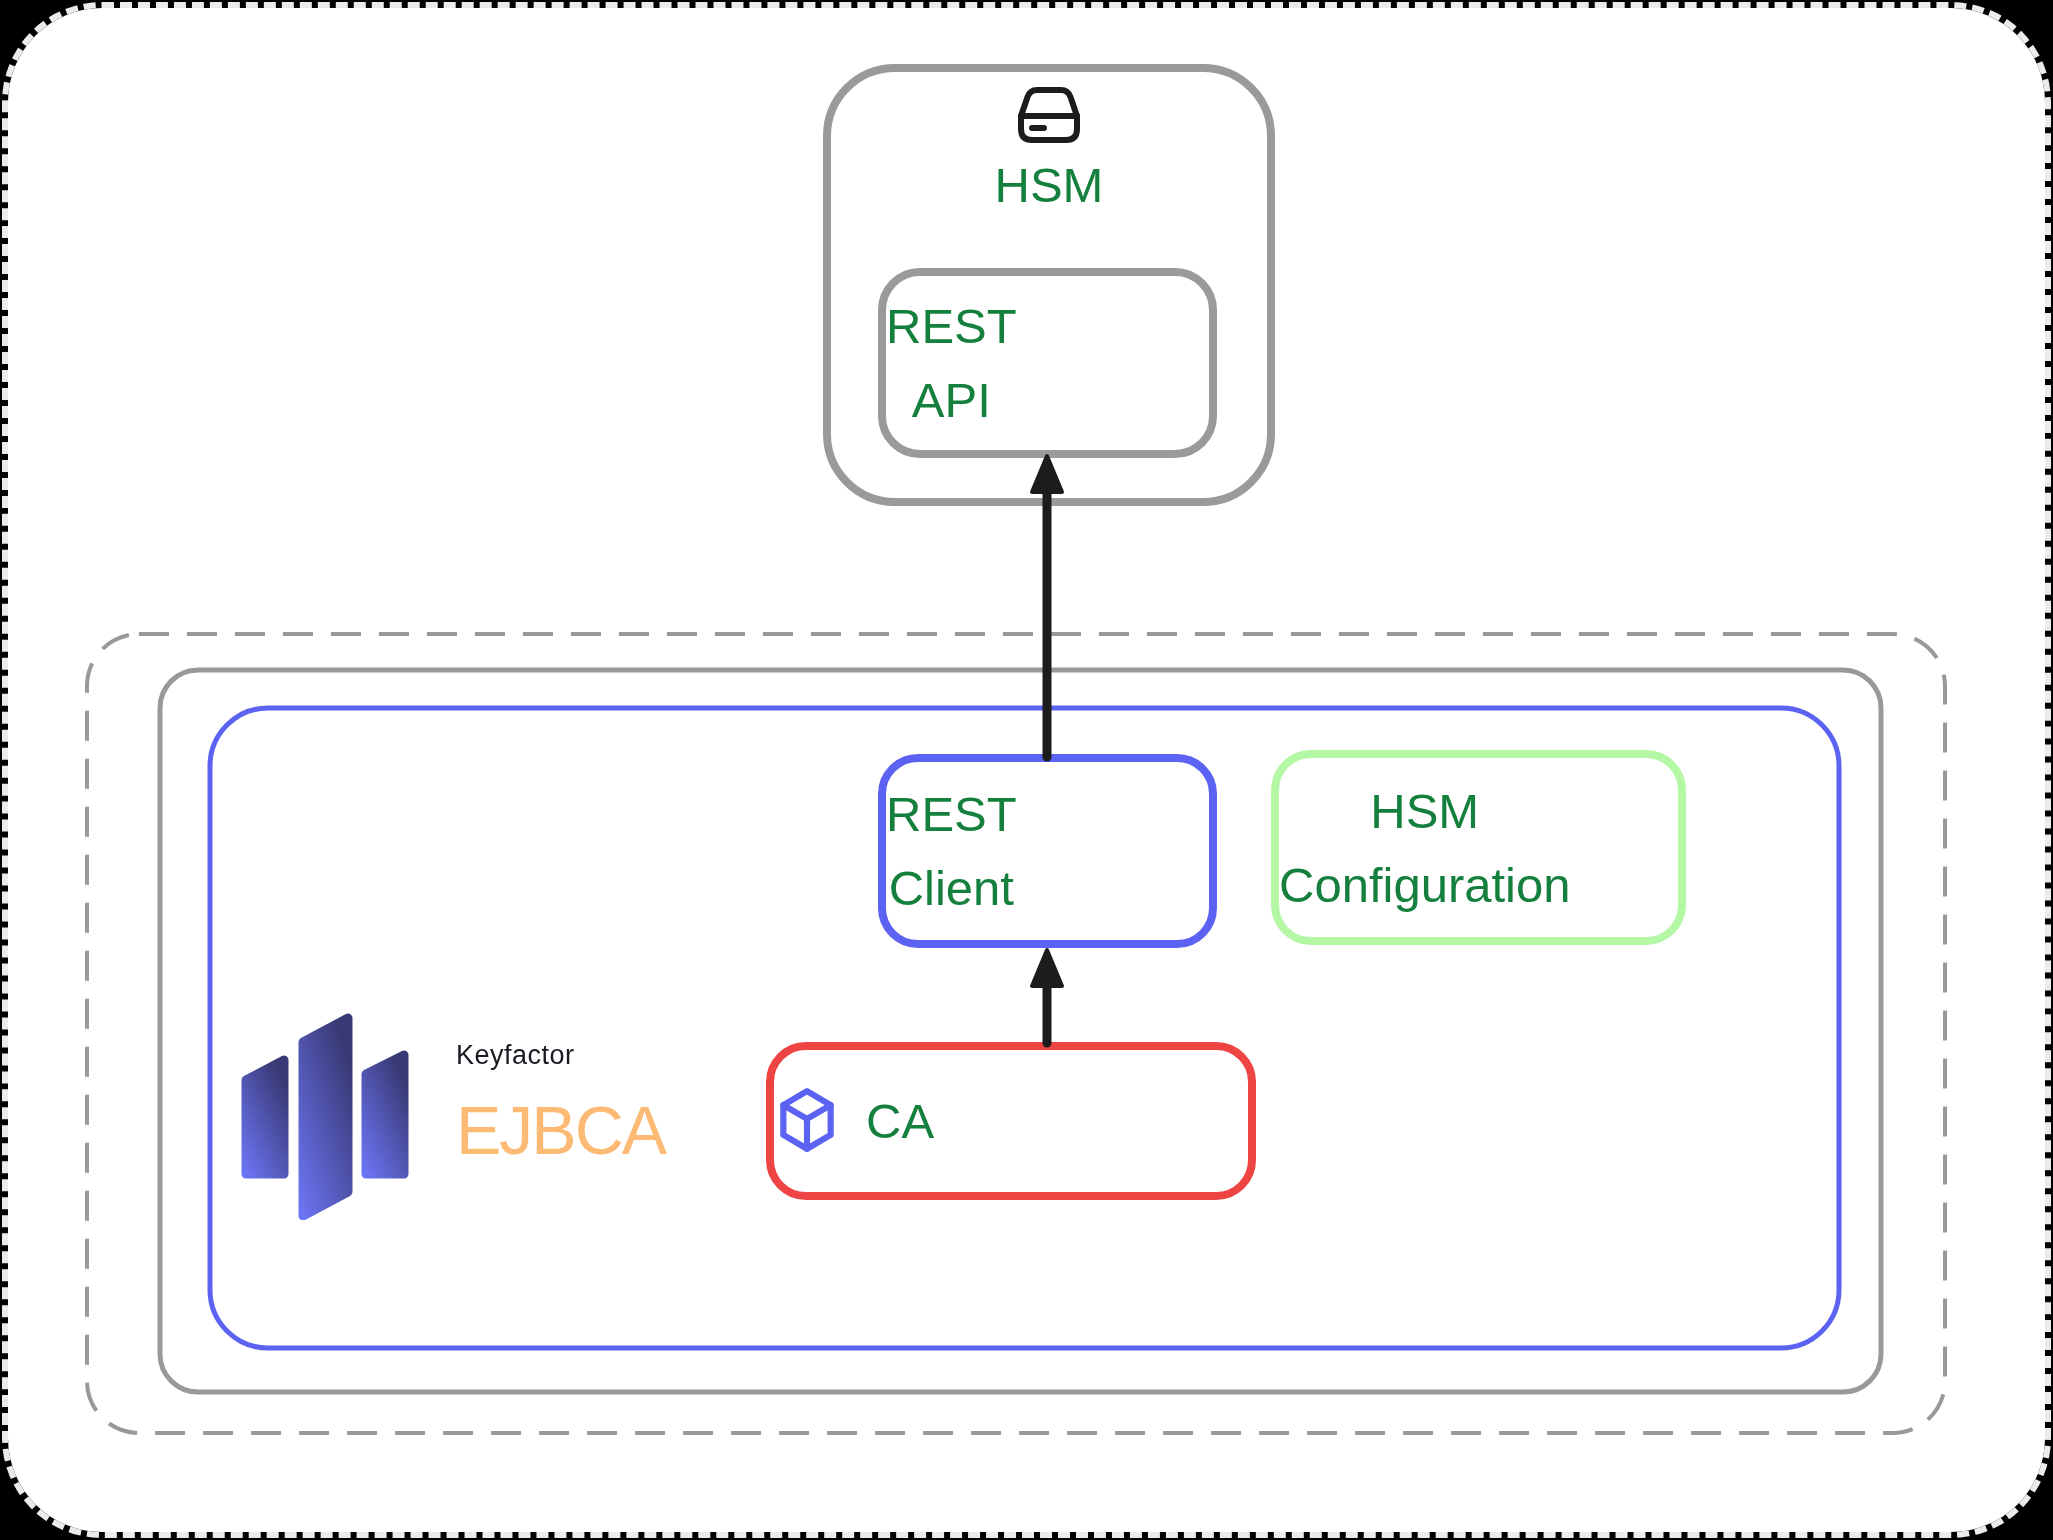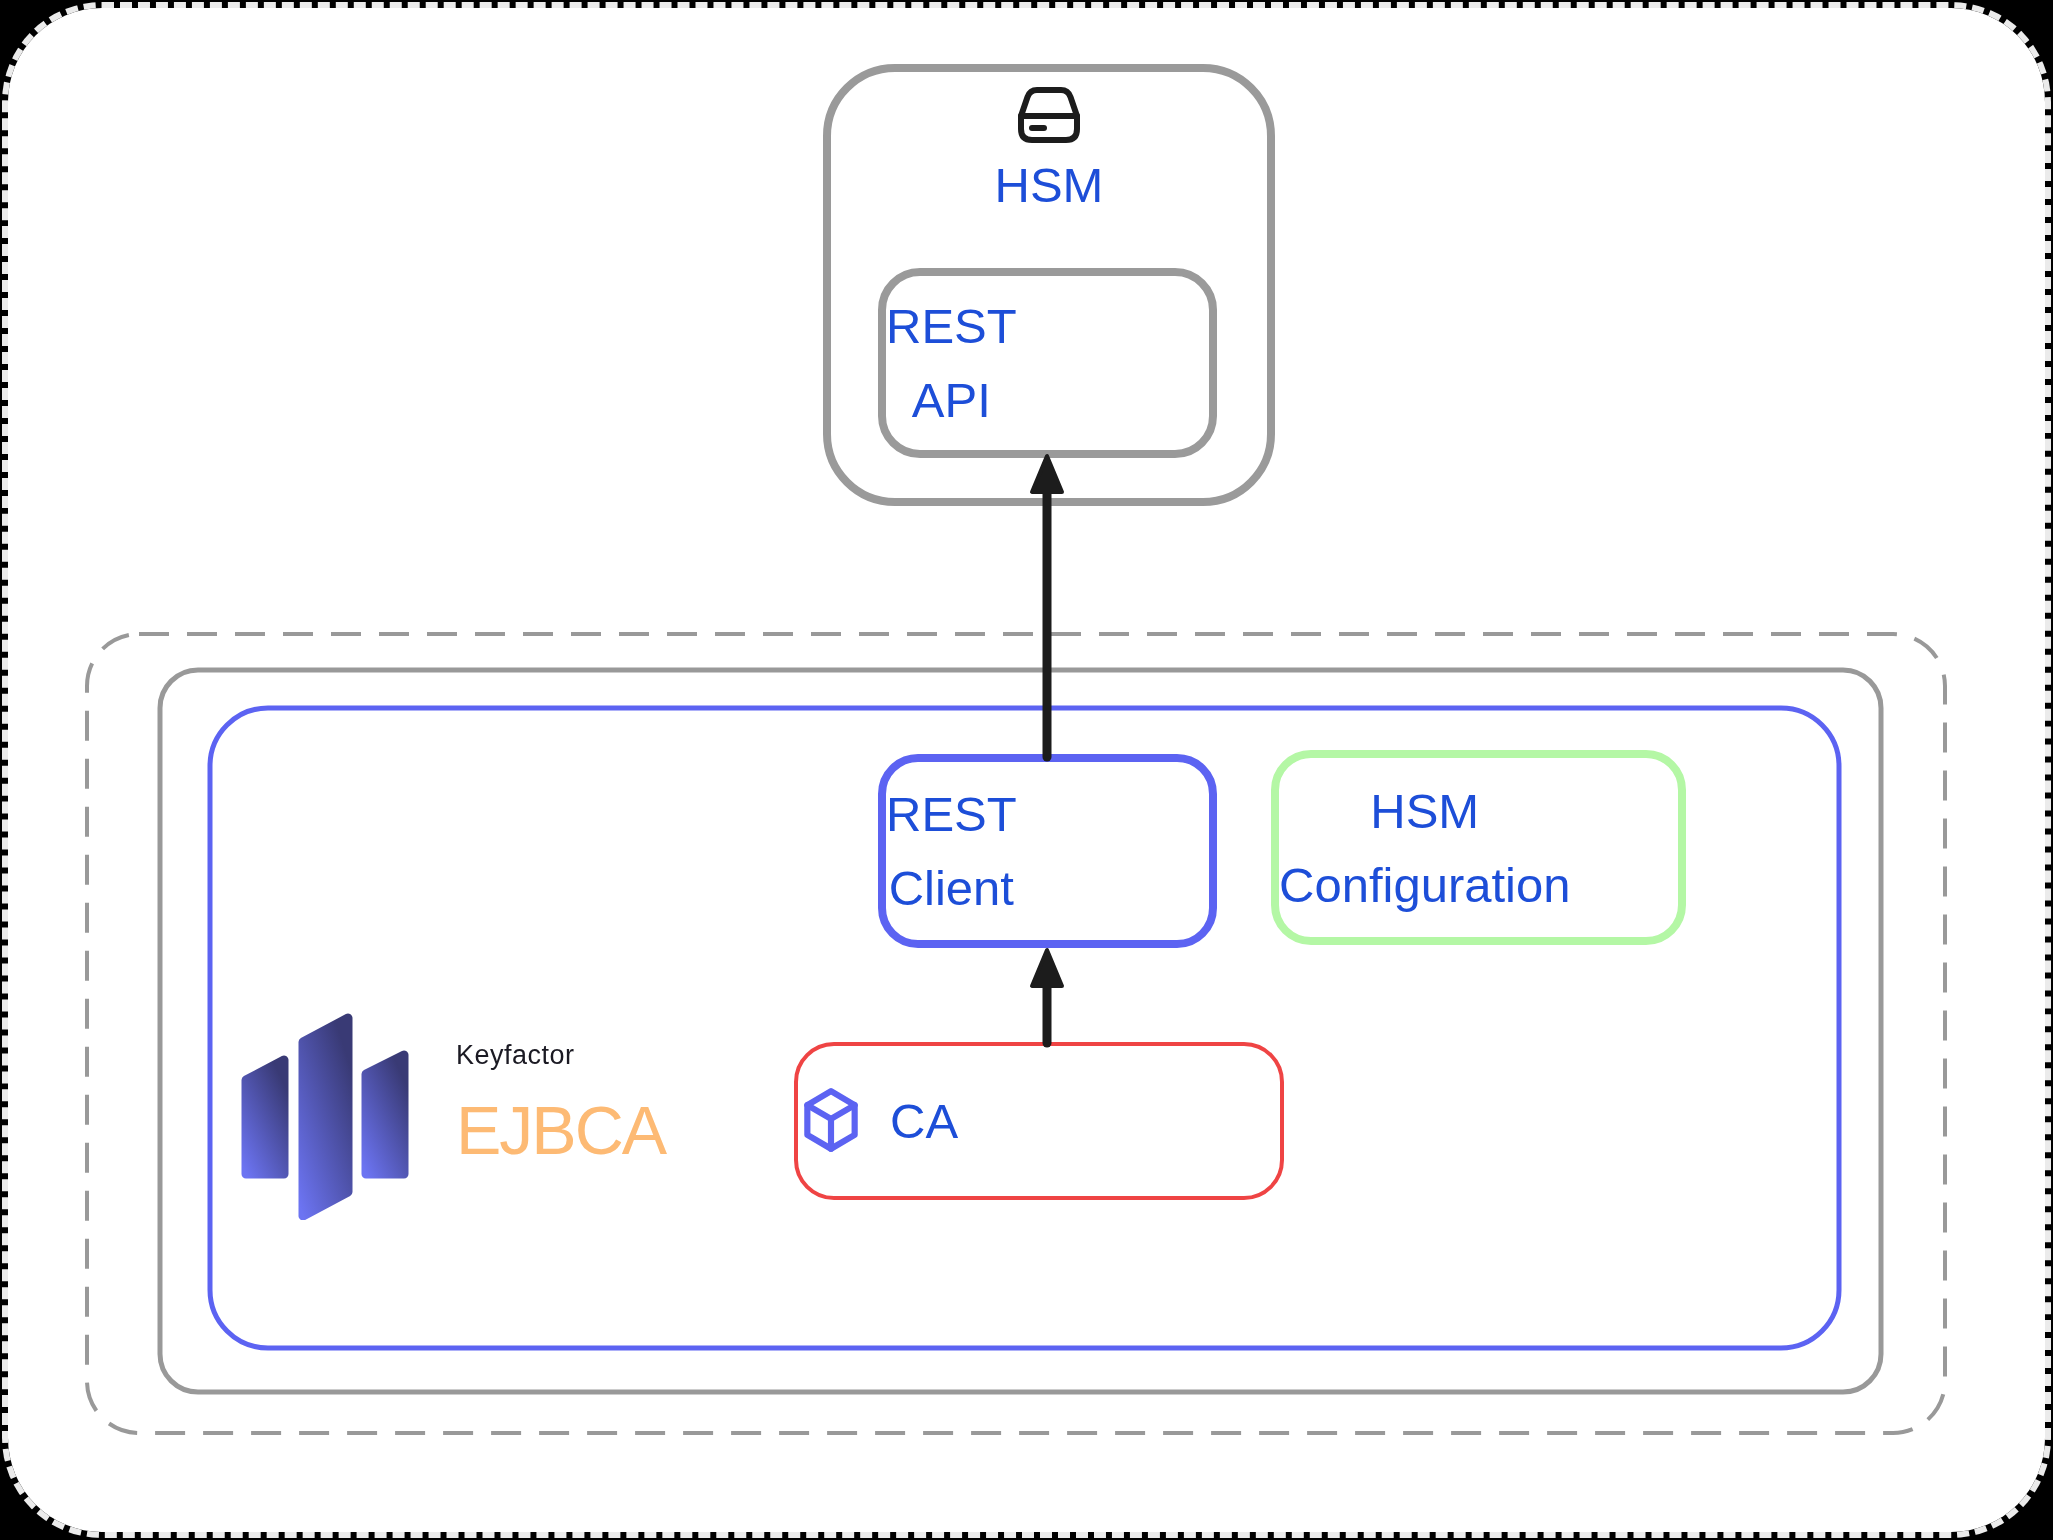--- a/index.html
+++ b/index.html
@@ -35,21 +35,21 @@
     position: absolute;
     box-sizing: border-box;
     background: #fff;
     display: flex;
     align-items: center;
     justify-content: flex-start;
   }
   .box .label {
     white-space: pre-line;
     text-align: center;
-    color: #1d4ed8;
+    color: #15803d;
     font-size: 49px;
     line-height: 74px;
   }
 
   .hsm-node {
     left: 823px; top: 64px;
     width: 452px; height: 442px;
     border: 8px solid #9a9a9a;
     border-radius: 72px;
     flex-direction: column;
@@ -73,23 +73,23 @@
   }
 
   .hsm-config-node {
     left: 1271px; top: 750px;
     width: 415px; height: 195px;
     border: 8px solid #b4f7a5;
     border-radius: 40px;
   }
 
   .ca-node {
-    left: 794px; top: 1042px;
+    left: 766px; top: 1042px;
     width: 490px; height: 158px;
-    border: 4px solid #ef4444;
+    border: 8px solid #ef4444;
     border-radius: 40px;
     gap: 26px;
   }
 
   .logo {
     position: absolute;
     left: 240px; top: 1008px;
     display: flex;
     align-items: flex-start;
     gap: 46px;

